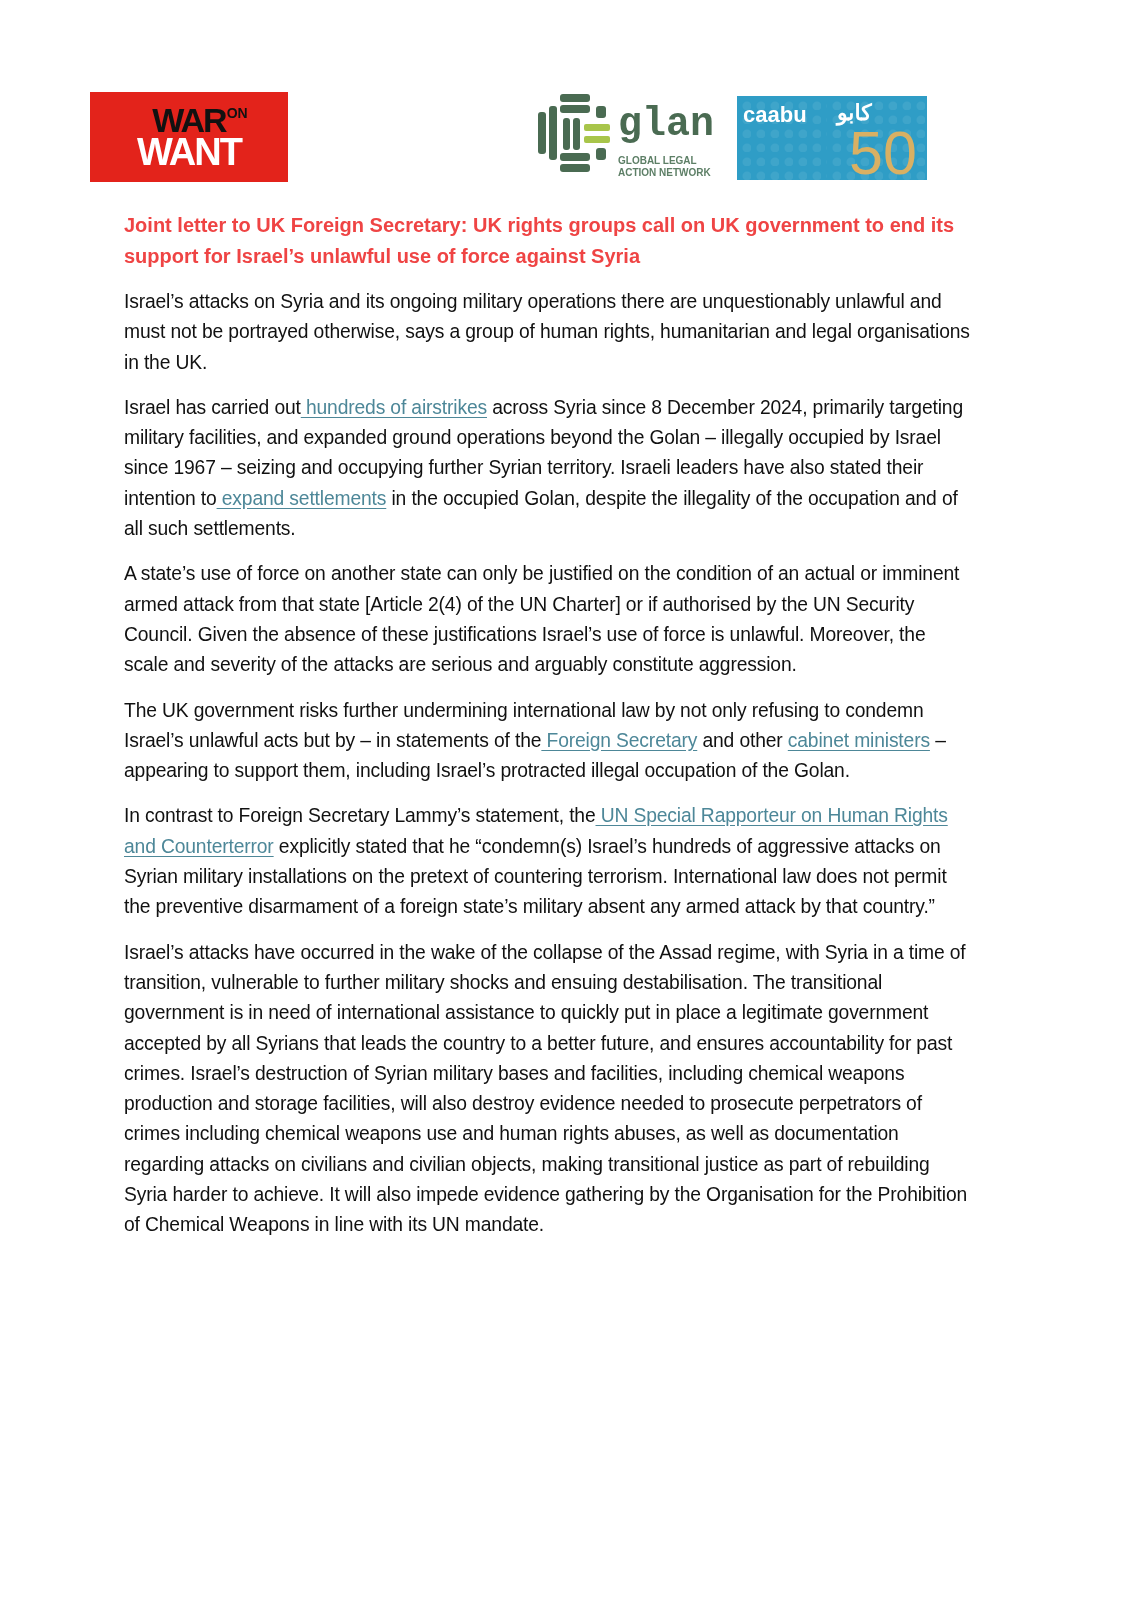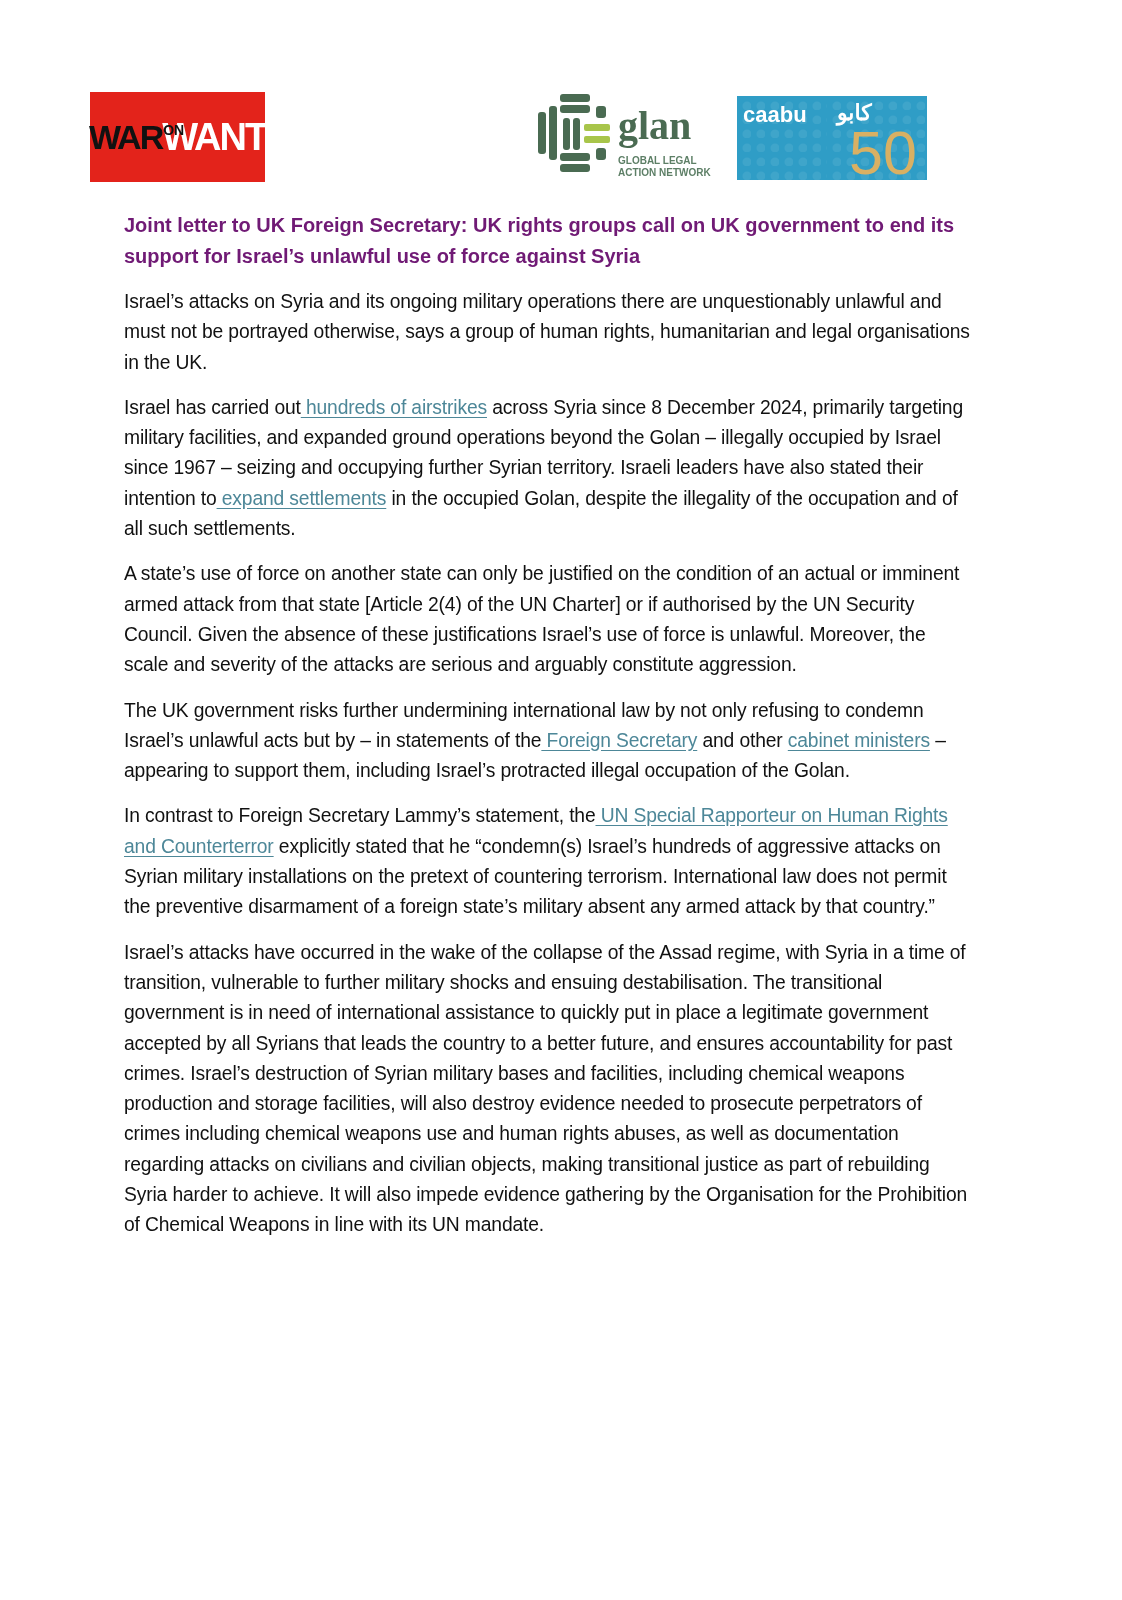--- a/index.html
+++ b/index.html
@@ -16,23 +16,23 @@
       position: absolute;
       top: 88px;
       left: 90px;
       width: 960px;
       height: 96px;
     }
     .logo { position: absolute; }
 
     
     .wow {
-      left: 0; top: 4px; width: 175px; height: 90px;
+      left: 0; top: 4px; width: 198px; height: 90px;
       background: #e3231b;
-      display: flex; justify-content: center; align-items: center;
+      display: flex; flex-direction: column; justify-content: center; align-items: center;
       font-family: "Liberation Sans", sans-serif; font-weight: 900;
       line-height: 0.9;
     }
     .wow .l1 { font-size: 34px; color: #111; letter-spacing: -2px; position: relative; }
     .wow .l1 .on { font-size: 14px; position: absolute; top: 2px; right: -22px; color: #111; letter-spacing: 0; }
     .wow .l2 { font-size: 38px; color: #fff; letter-spacing: -2px; }
 
     
     .icjp { left: 190px; top: 8px; width: 240px; height: 80px; }
     .icjp svg { position: absolute; left: 0; top: 4px; }
@@ -45,21 +45,21 @@
       position: absolute; left: 93px; top: 52px;
       font-size: 11px; line-height: 11px; color: #1a1a1a;
     }
 
     
     .glan { left: 440px; top: 0; width: 190px; height: 96px; }
     .glan svg { position: absolute; left: 2px; top: 2px; }
     .glan .name {
       position: absolute; left: 88px; top: 14px;
       font-size: 40px; font-weight: 700; color: #4a6b52;
-      font-family: Liberation Serif, serif;
+      font-family: Liberation Mono, monospace;
     }
     .glan .sub {
       position: absolute; left: 88px; top: 67px;
       font-size: 10px; line-height: 12px; font-weight: 700; color: #5d7f66;
     }
 
     
     .caabu { left: 647px; top: 8px; width: 174px; height: 84px; }
     .caabu .box {
       position: absolute; top: 0; width: 100px; height: 84px; background: #2f9dc6;
@@ -89,21 +89,21 @@
       position: absolute;
       left: 124px;
       top: 210px;
       width: 850px;
     }
     .title {
       font-family: "Liberation Sans", sans-serif;
       font-weight: 700;
       font-size: 20px;
       line-height: 31px;
-      color: #701a75;
+      color: #ef4444;
       margin-bottom: 15px;
     }
     .para {
       font-family: "Liberation Sans", sans-serif;
       font-size: 19.3px;
       line-height: 30.3px;
       color: #111;
       margin-bottom: 15px;
       letter-spacing: -0.15px;
     }

